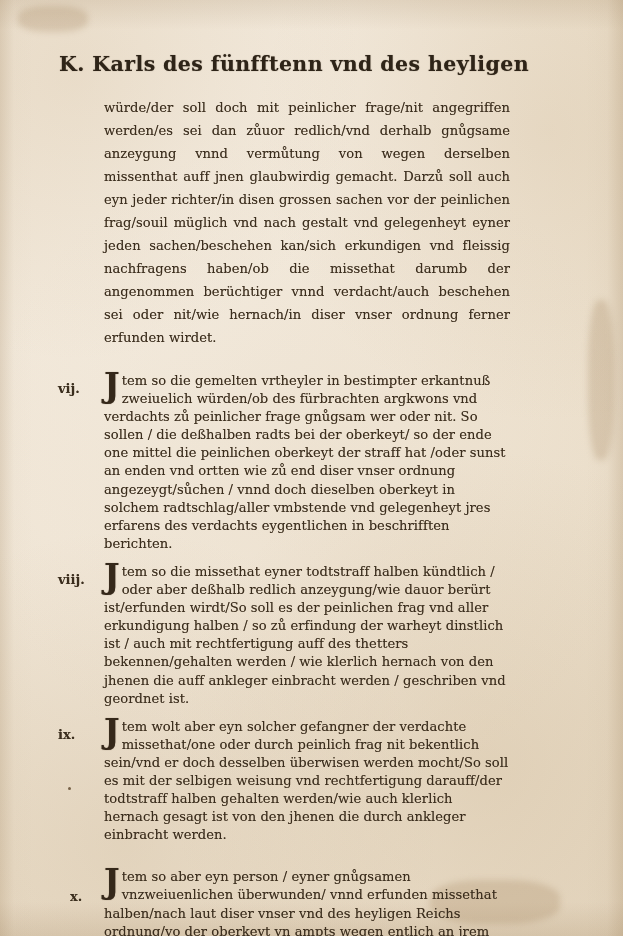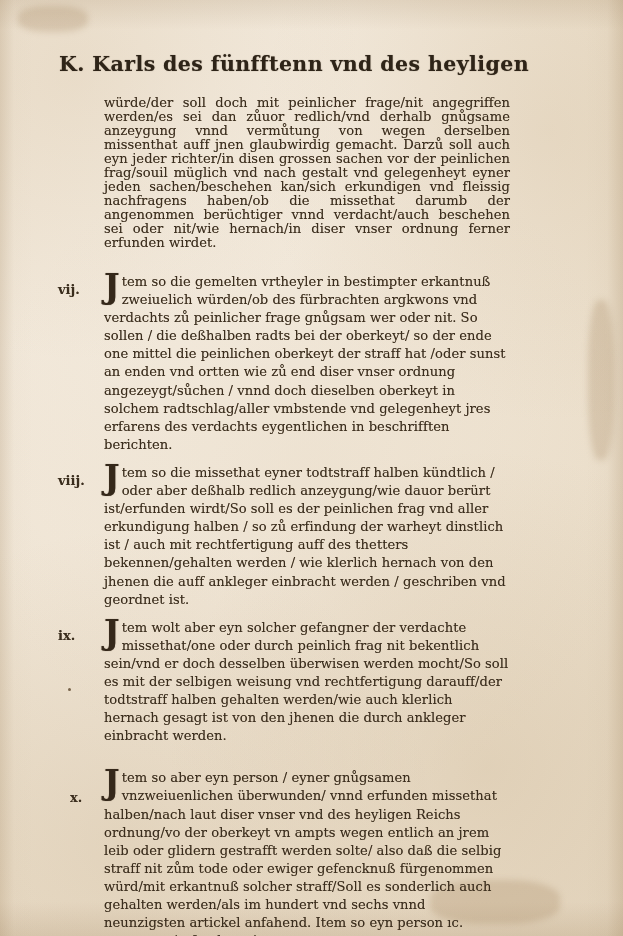--- a/index.html
+++ b/index.html
@@ -85,21 +85,21 @@
     font-size: 13.1px;
     line-height: 17.1px;
     color: #3a2d1d;
     text-align: justify;
     text-shadow: 0 0 0.6px rgba(70,52,30,0.45);
     letter-spacing: 0.05px;
     -webkit-hyphens: none;
     hyphens: none;
   }
 
-  .intro .para { line-height: 14px; }
+  .intro .para { line-height: 23px; }
 
   .marginal {
     position: absolute;
     left: -46px;
     font-family: "DejaVu Serif", serif;
     font-size: 13px;
     font-weight: bold;
     color: #3a2d1d;
     text-shadow: 0 0 0.6px rgba(70,52,30,0.4);
   }

